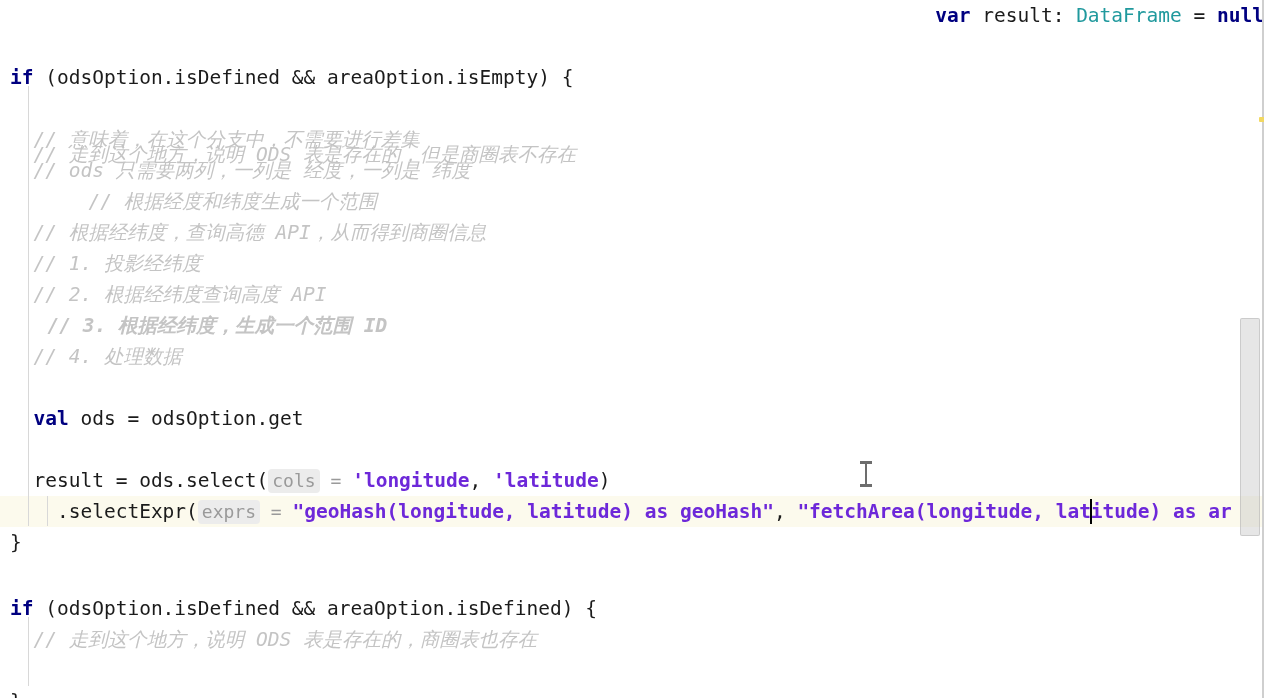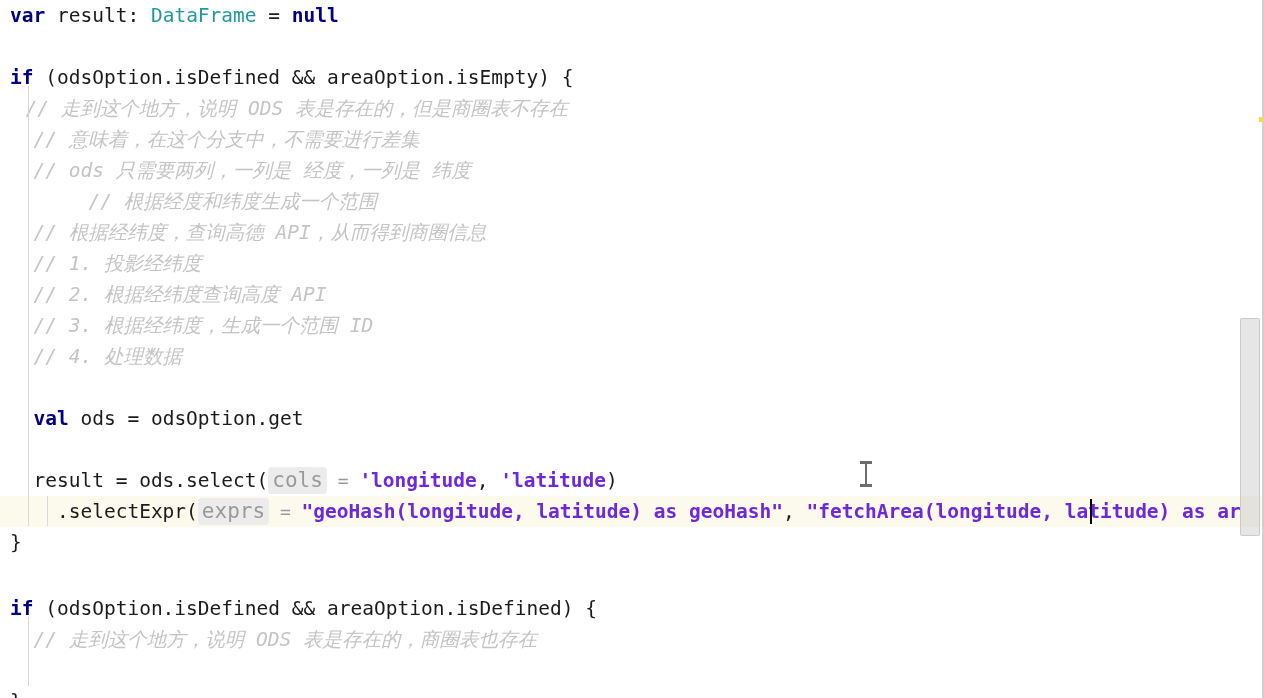--- a/index.html
+++ b/index.html
@@ -70,21 +70,21 @@
   .kw      { color: #000080; font-weight: bold; }
   .type    { color: #20999d; }
   .plain   { color: #1b1b1b; }
   .cmt     { color: #c4c4c4; font-style: italic; }
   .str     { color: #6d28d9; font-weight: bold; }
   .hint    {
     color: #9a9a9a;
     background: #ececec;
     border-radius: 4px;
     padding: 1px 4px 2px 4px;
-    font-size: 21px;
+    font-size: 18px;
   }
   .hint-eq {
     color: #9a9a9a;
     font-size: 18px;
   }
 
   
   #caret {
     position: absolute;
     width: 2px;
@@ -143,31 +143,31 @@
     box-sizing: border-box;
   }
 </style>
 </head>
 <body>
 
 <div id="editor">
 
   <div id="code-surface">
       <div class="line-highlight" style="top: 496px; background: rgb(252, 250, 237);"></div>
-      <div class="code-line" style="top: 0px;"><span class="code-text" style="padding-left: 10px;"><span class="kw">var</span><span class="plain"> result: </span><span class="type">DataFrame</span><span class="plain"> = </span><span class="kw">null</span></span></div>
+      <div class="code-line" style="top: 0px;"><span class="code-text" style="padding-left: 10px; text-align: right;"><span class="kw">var</span><span class="plain"> result: </span><span class="type">DataFrame</span><span class="plain"> = </span><span class="kw">null</span></span></div>
       <div class="code-line" style="top: 31px;"><span class="code-text" style="padding-left: 10px;"></span></div>
       <div class="code-line" style="top: 62px;"><span class="code-text" style="padding-left: 10px;"><span class="kw">if</span><span class="plain"> (odsOption.isDefined &amp;&amp; areaOption.isEmpty) {</span></span></div>
-      <div class="code-line" style="top: 93px;"><span class="code-text" style="padding-left: 2px;"><span class="cmt">  // 走到这个地方，说明 ODS 表是存在的，但是商圈表不存在</span></span></div>
+      <div class="code-line" style="top: 93px;"><span class="code-text" style="padding-left: 10px; margin-top: 46px;"><span class="cmt">  // 走到这个地方，说明 ODS 表是存在的，但是商圈表不存在</span></span></div>
       <div class="code-line" style="top: 124px;"><span class="code-text" style="padding-left: 10px;"><span class="cmt">  // 意味着，在这个分支中，不需要进行差集</span></span></div>
       <div class="code-line" style="top: 155px;"><span class="code-text" style="padding-left: 10px;"><span class="cmt">  // ods 只需要两列，一列是 经度，一列是 纬度</span></span></div>
       <div class="code-line" style="top: 186px;"><span class="code-text" style="padding-left: 17px; margin-left: 48px;"><span class="cmt">  // 根据经度和纬度生成一个范围</span></span></div>
       <div class="code-line" style="top: 217px;"><span class="code-text" style="padding-left: 10px;"><span class="cmt">  // 根据经纬度，查询高德 API，从而得到商圈信息</span></span></div>
       <div class="code-line" style="top: 248px;"><span class="code-text" style="padding-left: 10px;"><span class="cmt">  // 1. 投影经纬度</span></span></div>
       <div class="code-line" style="top: 279px;"><span class="code-text" style="padding-left: 10px;"><span class="cmt">  // 2. 根据经纬度查询高度 API</span></span></div>
-      <div class="code-line" style="top: 310px;"><span class="code-text" style="padding-left: 10px;"><span class="cmt">  // 3. 根据经纬度，生成一个范围 ID</span></span></div>
+      <div class="code-line" style="top: 310px;"><span class="code-text" style="padding-left: 24px; font-weight: bold;"><span class="cmt">  // 3. 根据经纬度，生成一个范围 ID</span></span></div>
       <div class="code-line" style="top: 341px;"><span class="code-text" style="padding-left: 10px;"><span class="cmt">  // 4. 处理数据</span></span></div>
       <div class="code-line" style="top: 372px;"><span class="code-text" style="padding-left: 10px;"></span></div>
       <div class="code-line" style="top: 403px;"><span class="code-text" style="padding-left: 10px;"><span class="plain">  </span><span class="kw">val</span><span class="plain"> ods = odsOption.get</span></span></div>
       <div class="code-line" style="top: 434px;"><span class="code-text" style="padding-left: 10px;"></span></div>
       <div class="code-line" style="top: 465px;"><span class="code-text" style="padding-left: 10px;"><span class="plain">  result = ods.select(</span><span class="hint">cols</span><span class="hint-eq"> = </span><span class="str">'longitude</span><span class="plain">, </span><span class="str">'latitude</span><span class="plain">)</span></span></div>
       <div class="code-line" style="top: 496px;"><span class="code-text" style="padding-left: 10px;"><span class="plain">    .selectExpr(</span><span class="hint">exprs</span><span class="hint-eq"> = </span><span class="str">"geoHash(longitude, latitude) as geoHash"</span><span class="plain">, </span><span class="str">"fetchArea(longitude, latitude) as ar</span></span></div>
       <div class="code-line" style="top: 527px;"><span class="code-text" style="padding-left: 10px;"><span class="plain">}</span></span></div>
       <div class="code-line" style="top: 558px;"><span class="code-text" style="padding-left: 10px;"></span></div>
       <div class="code-line" style="top: 593px;"><span class="code-text" style=""><span class="kw">if</span><span class="plain"> (odsOption.isDefined &amp;&amp; areaOption.isDefined) {</span></span></div>
       <div class="code-line" style="top: 624px;"><span class="code-text" style="padding-left: 10px;"><span class="cmt">  // 走到这个地方，说明 ODS 表是存在的，商圈表也存在</span></span></div>

